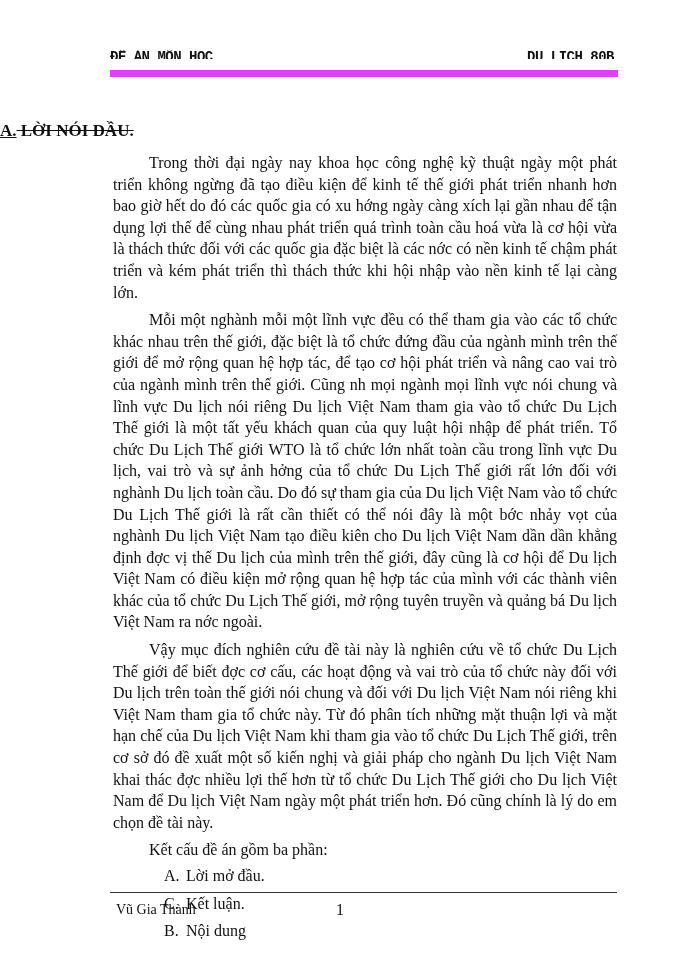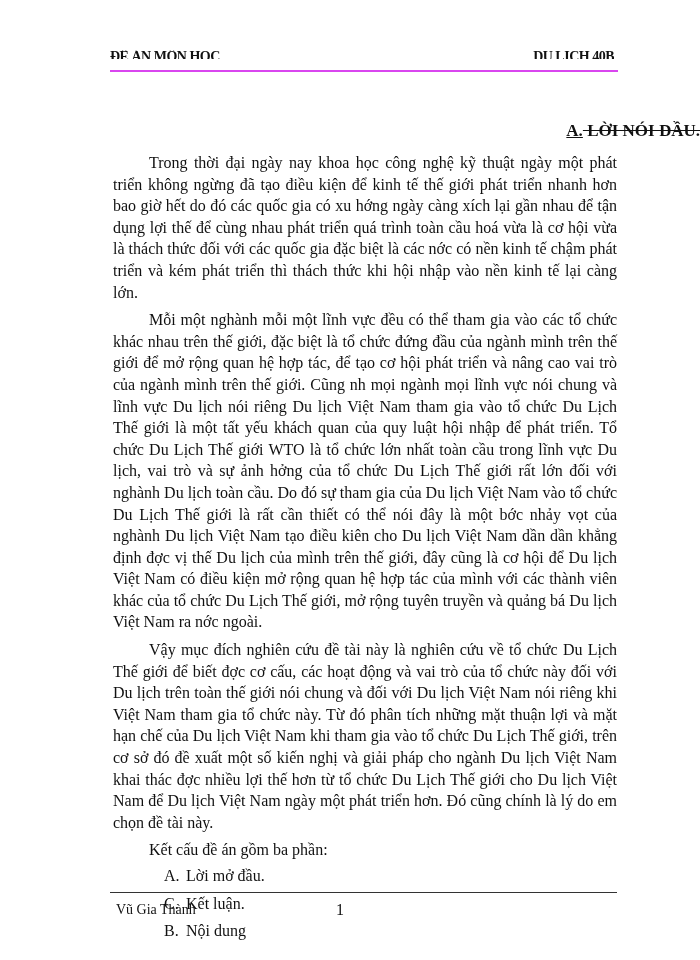--- a/index.html
+++ b/index.html
@@ -14,42 +14,43 @@
       overflow: hidden;
       font-family: "Liberation Serif", "DejaVu Serif", serif;
       color: #111;
     }
     .header {
       position: absolute;
       left: 110px;
       top: 44px;
       width: 508px;
       height: 26px;
-      border-bottom: 2px solid #d946ef;
+      border-bottom: 7px solid #d946ef;
       overflow: hidden;
+      font-family: Liberation Mono, monospace;
     }
     .header .hl, .header .hr {
       position: absolute;
       top: 6px;
       font-size: 14px;
       font-weight: bold;
       letter-spacing: -0.5px;
       line-height: 14px;
       height: 9px;
       overflow: hidden;
     }
     .header .hl { left: 0; }
     .header .hr { right: 4px; }
 
     .heading {
       position: absolute;
       top: 119px;
       left: 0;
       width: 700px;
-      text-align: right;
+      text-align: left;
       font-size: 17px;
       font-weight: bold;
       line-height: 24px;
     }
     .heading .pre {
       text-decoration: underline;
     }
     .heading .rest {
       text-decoration: line-through;
     }
@@ -102,21 +103,21 @@
       left: 336px;
       top: 901px;
       font-size: 16px;
     }
   </style>
 </head>
 <body>
 
 <div class="header">
   <span class="hl">ĐỀ ÁN MÔN HỌC</span>
-  <span class="hr">DU LỊCH 40B</span>
+  <span class="hr">DU LỊCH 80B</span>
 </div>
 
 <div class="heading">
   <span class="pre">A.</span><span class="rest"> LỜI NÓI ĐẦU.</span>
 </div>
 
 <div class="body">
   <p>Trong thời đại ngày nay khoa học công nghệ kỹ thuật ngày một phát triển không ngừng đã tạo điều kiện để kinh tế thế giới phát triển nhanh hơn bao giờ hết do đó các quốc gia có xu hớng   ngày càng xích lại gần nhau để tận dụng lợi thế để cùng nhau phát triển quá trình toàn cầu hoá vừa là cơ hội vừa là thách thức đối với các quốc gia đặc biệt là các nớc   có nền kinh tế chậm phát triển và kém phát triển thì thách thức khi hội nhập vào nền kinh tế lại càng lớn.</p>
   <p>Mỗi một nghành mỗi một lĩnh vực đều có thể tham gia vào các tổ chức khác nhau trên thế giới, đặc biệt là tổ chức đứng đầu của ngành mình trên thế giới để mở rộng quan hệ hợp tác, để tạo cơ hội phát triển và nâng cao vai trò của ngành mình trên thế giới. Cũng nh   mọi ngành mọi lĩnh vực nói chung và lĩnh vực Du lịch nói riêng Du lịch Việt Nam tham gia vào tổ chức Du Lịch Thế giới là một tất yếu khách quan của quy luật hội nhập để phát triển. Tổ chức Du Lịch Thế giới WTO là tổ chức lớn nhất toàn cầu trong lĩnh vực Du lịch, vai trò và sự ảnh hởng   của tổ chức Du Lịch Thế giới  rất lớn đối với nghành Du lịch toàn cầu. Do đó sự tham gia của Du lịch Việt Nam vào tổ chức Du Lịch Thế giới là rất cần thiết có thể nói đây là một bớc   nhảy vọt của nghành Du lịch Việt Nam tạo điều kiên cho Du lịch Việt Nam dần dần khẳng định đợc   vị thế Du lịch của mình trên thế giới, đây cũng là cơ hội để Du lịch Việt Nam có điều kiện mở rộng quan hệ hợp tác của mình với các thành viên khác của tổ chức Du Lịch Thế giới, mở rộng tuyên truyền và quảng bá Du lịch Việt Nam ra nớc   ngoài.</p>
   <p>Vậy mục đích nghiên cứu đề tài này là nghiên cứu về tổ chức Du Lịch Thế giới để biết đợc   cơ cấu, các hoạt động và vai trò của tổ chức này đối với Du lịch trên toàn thế giới nói chung và đối với Du lịch Việt Nam nói riêng khi Việt Nam tham gia tổ chức này. Từ đó phân tích những mặt thuận lợi và mặt hạn chế của Du lịch Việt Nam  khi tham gia vào tổ chức Du Lịch Thế giới, trên cơ sở đó đề xuất một số kiến nghị và giải pháp cho ngành Du lịch Việt Nam khai thác đợc   nhiều lợi thế hơn từ tổ chức Du Lịch Thế giới cho Du lịch Việt Nam để Du lịch Việt Nam ngày một phát triển hơn. Đó cũng chính là lý do em chọn đề tài này.</p>

